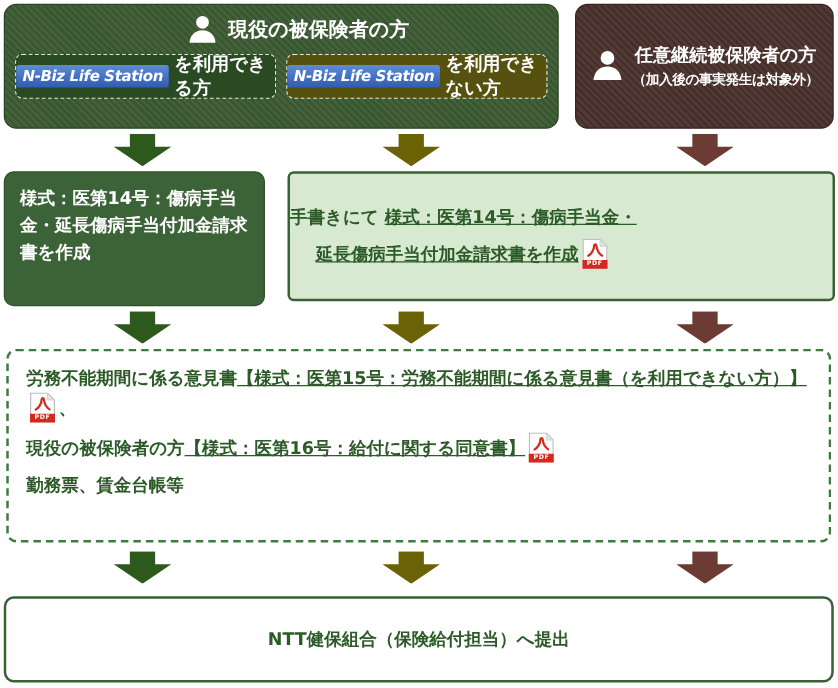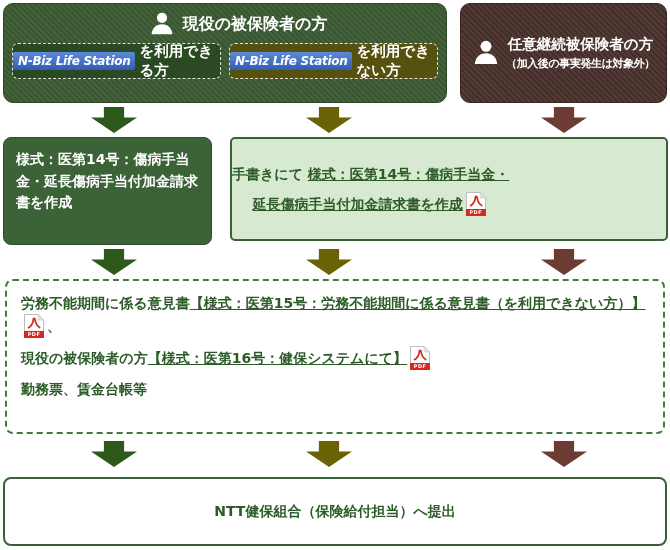--- a/index.html
+++ b/index.html
@@ -155,21 +155,21 @@
   <div class="arrow arrow-green" style="left:91px;top:249px;"></div>
   <div class="arrow arrow-olive" style="left:306px;top:249px;"></div>
   <div class="arrow arrow-maroon" style="left:541px;top:249px;"></div>
 
   <section class="box box-attachments">
     <p class="att-line"><span>労務不能期間に係る意見書</span><a class="glink">【様式：医第15号：労務不能期間に係る意見書（を利用できない方）】</a><span class="pdf-icon"><svg width="20" height="24" viewBox="0 0 20 24">
             <path d="M.5.5h13.5L19.5 6v17.5H.5z" fill="#ffffff" stroke="#bdbdbd"></path>
             <path d="M14 .5L19.5 6H14z" fill="#e4e4e4" stroke="#bdbdbd" stroke-width=".5"></path>
             <path d="M4.6 13.6c2.4-1 4.8-5.2 4.7-8 0-1.5 1.6-1.6 1.8-.1.3 2.6 2 6.4 4.5 8" fill="none" stroke="#cf2e20" stroke-width="1.8" stroke-linecap="round"></path>
           </svg><span class="pdf-bar">PDF</span></span><span>、</span></p>
-    <p class="att-line"><span>現役の被保険者の方</span><a class="glink">【様式：医第16号：健保システムにて】</a><span class="pdf-icon"><svg width="20" height="24" viewBox="0 0 20 24">
+    <p class="att-line"><span>現役の被保険者の方</span><a class="glink">【様式：医第16号：給付に関する同意書】</a><span class="pdf-icon"><svg width="20" height="24" viewBox="0 0 20 24">
             <path d="M.5.5h13.5L19.5 6v17.5H.5z" fill="#ffffff" stroke="#bdbdbd"></path>
             <path d="M14 .5L19.5 6H14z" fill="#e4e4e4" stroke="#bdbdbd" stroke-width=".5"></path>
             <path d="M4.6 13.6c2.4-1 4.8-5.2 4.7-8 0-1.5 1.6-1.6 1.8-.1.3 2.6 2 6.4 4.5 8" fill="none" stroke="#cf2e20" stroke-width="1.8" stroke-linecap="round"></path>
           </svg><span class="pdf-bar">PDF</span></span></p>
     <p class="att-line">勤務票、賃金台帳等</p>
   </section>
 
   <div class="arrow arrow-green" style="left:91px;top:441px;"></div>
   <div class="arrow arrow-olive" style="left:306px;top:441px;"></div>
   <div class="arrow arrow-maroon" style="left:541px;top:441px;"></div>

